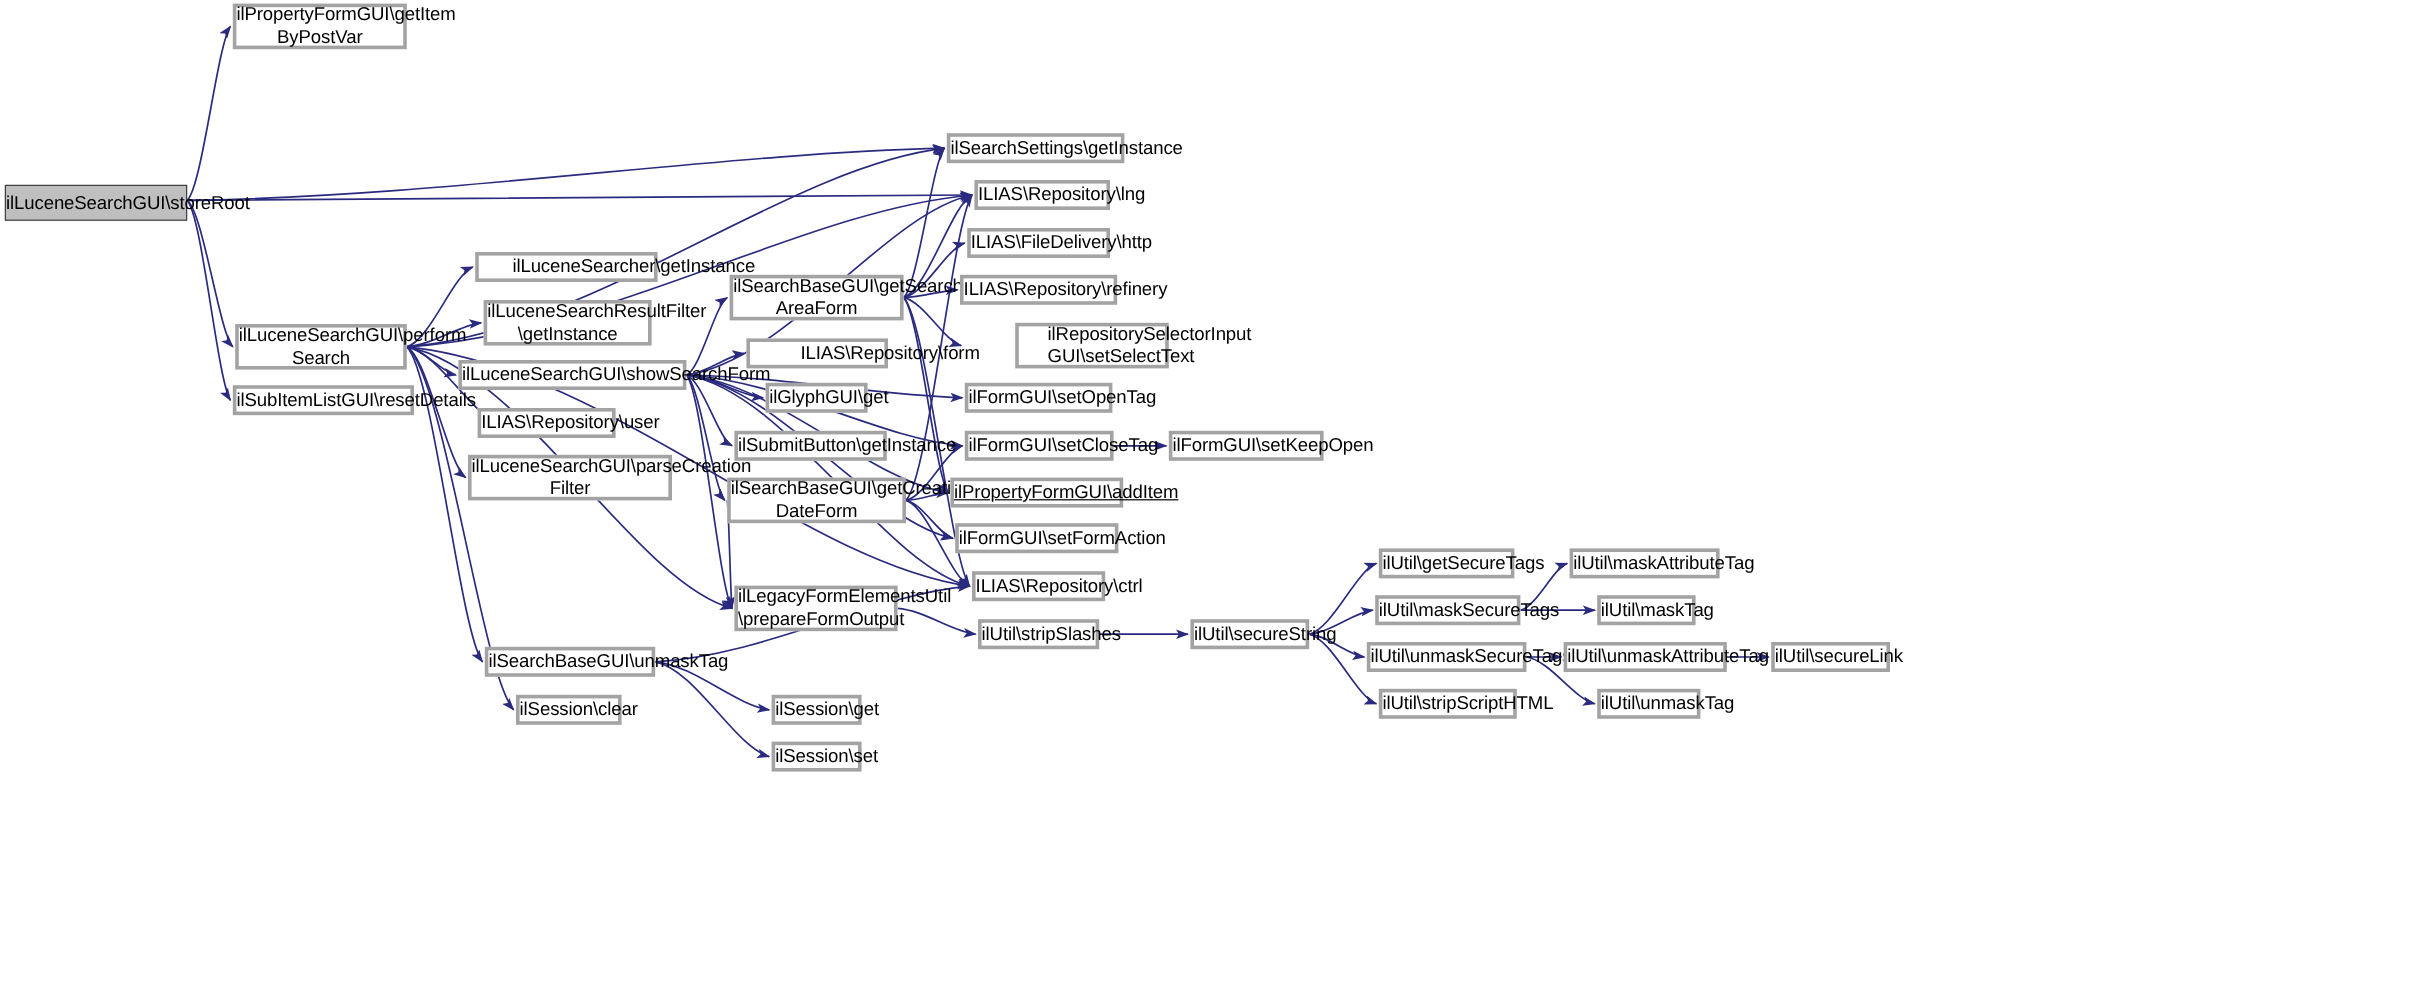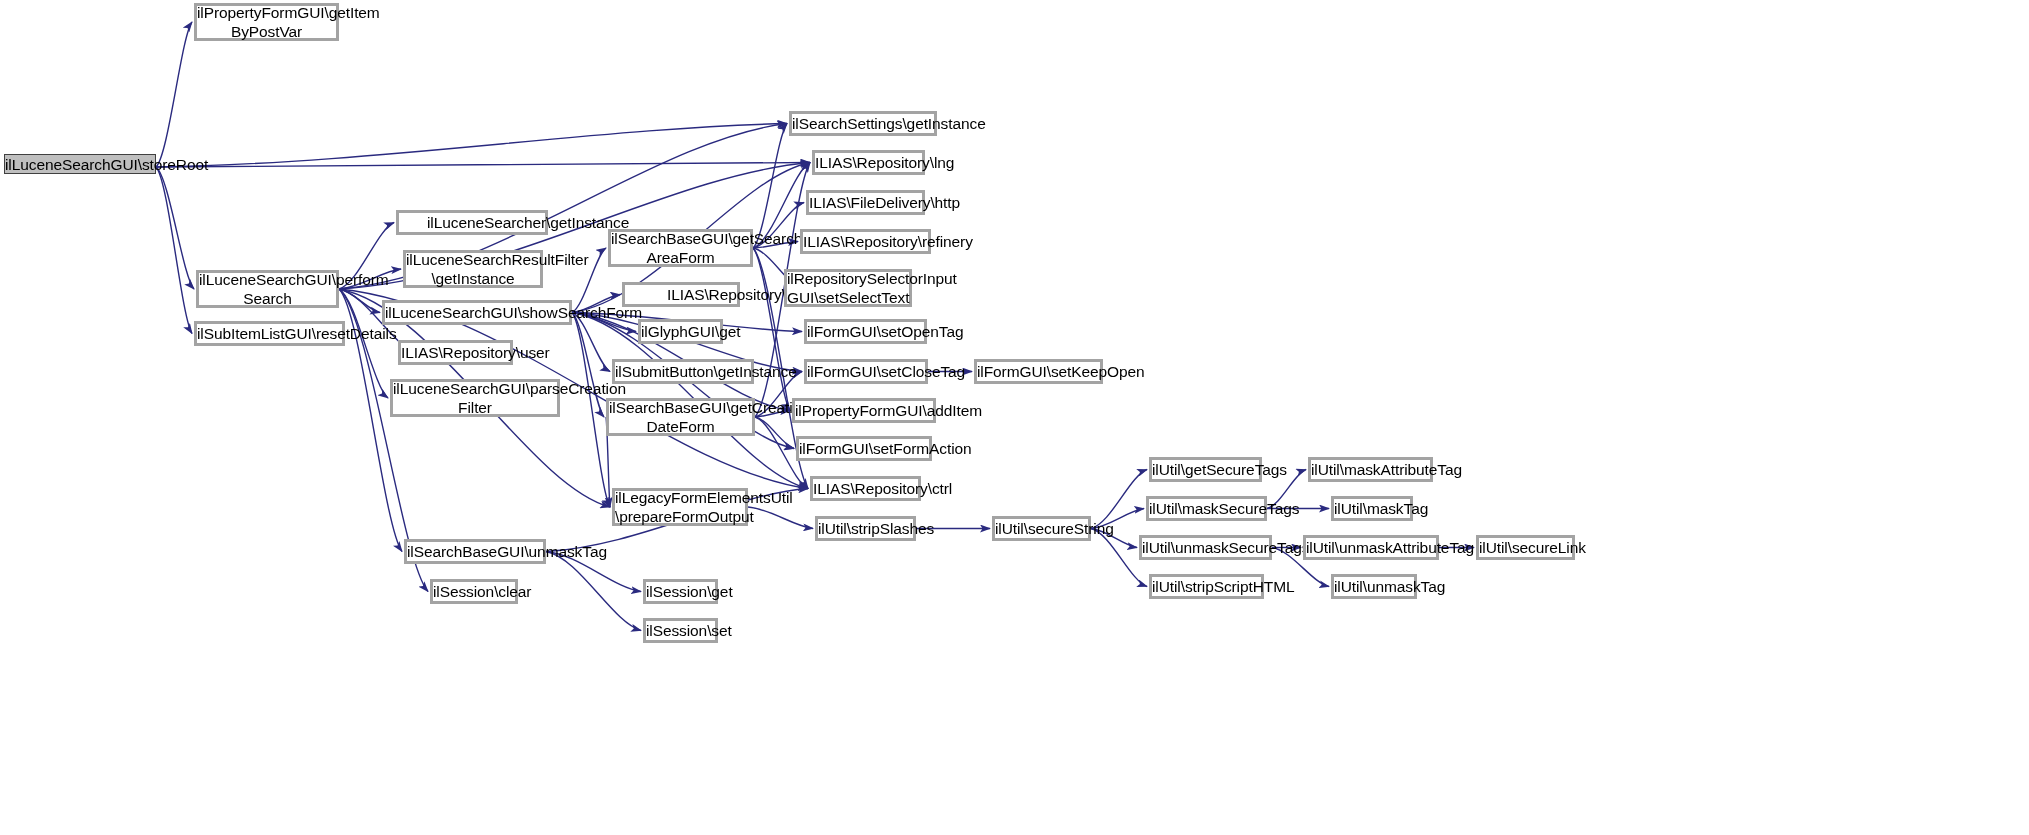--- a/index.html
+++ b/index.html
@@ -112,55 +112,55 @@
         <path d="M1267,508.5 C1288.7,508.5 1310.4,508.5 1329,508.5" marker-end="url(#arrow)"></path>
         <path d="M1272,547.5 C1282.15,547.5 1292.3,547.5 1301,547.5" marker-end="url(#arrow)"></path>
         <path d="M1272,547.5 C1291.95,550.62 1311.9,582.6 1329,586.5" marker-end="url(#arrow)"></path>
         <path d="M1439,547.5 C1451.25,547.5 1463.5,547.5 1474,547.5" marker-end="url(#arrow)"></path>
         <path d="M546,551.5 C579.25,554.7 612.5,587.5 641,591.5" marker-end="url(#arrow)"></path>
         <path d="M546,551.5 C579.25,557.82 612.5,622.6 641,630.5" marker-end="url(#arrow)"></path>
         <path d="M546,551.5 C637.7,546.46 729.4,494.8 808,488.5" marker-end="url(#arrow)"></path>
       </g>
   </svg>
   <div id="node-layer">
-      <div class="node root" style="left: 4px; top: 154px; width: 152px; height: 20px;"><span class="node-label">ilLuceneSearchGUI\storeRoot</span></div>
+      <div class="node root" style="left: 4px; top: 154px; width: 152px; height: 30px;"><span class="node-label">ilLuceneSearchGUI\storeRoot</span></div>
       <div class="node" style="left: 194px; top: 3px; width: 145px; height: 38px;"><span class="node-label">ilPropertyFormGUI\getItem
 ByPostVar</span></div>
       <div class="node" style="left: 196px; top: 270px; width: 143px; height: 38px;"><span class="node-label">ilLuceneSearchGUI\perform
 Search</span></div>
       <div class="node" style="left: 194px; top: 321px; width: 151px; height: 25px;"><span class="node-label">ilSubItemListGUI\resetDetails</span></div>
       <div class="node" style="left: 396px; top: 210px; width: 152px; height: 25px; padding-left: 28px;"><span class="node-label">ilLuceneSearcher\getInstance</span></div>
       <div class="node" style="left: 403px; top: 250px; width: 140px; height: 38px;"><span class="node-label">ilLuceneSearchResultFilter
 \getInstance</span></div>
       <div class="node" style="left: 382px; top: 300px; width: 190px; height: 25px;"><span class="node-label">ilLuceneSearchGUI\showSearchForm</span></div>
       <div class="node" style="left: 398px; top: 340px; width: 115px; height: 25px;"><span class="node-label">ILIAS\Repository\user</span></div>
       <div class="node" style="left: 390px; top: 379px; width: 170px; height: 38px;"><span class="node-label">ilLuceneSearchGUI\parseCreation
 Filter</span></div>
       <div class="node" style="left: 404px; top: 539px; width: 142px; height: 25px;"><span class="node-label">ilSearchBaseGUI\unmaskTag</span></div>
       <div class="node" style="left: 430px; top: 579px; width: 88px; height: 25px;"><span class="node-label">ilSession\clear</span></div>
       <div class="node" style="left: 608px; top: 229px; width: 145px; height: 38px;"><span class="node-label">ilSearchBaseGUI\getSearch
 AreaForm</span></div>
       <div class="node" style="left: 622px; top: 282px; width: 118px; height: 25px; padding-left: 42px;"><span class="node-label">ILIAS\Repository\form</span></div>
       <div class="node" style="left: 638px; top: 319px; width: 85px; height: 25px;"><span class="node-label">ilGlyphGUI\get</span></div>
-      <div class="node" style="left: 612px; top: 359px; width: 142px; height: 25px;"><span class="node-label">ilSubmitButton\getInstance</span></div>
+      <div class="node" style="left: 612px; top: 359px; width: 127px; height: 25px;"><span class="node-label">ilSubmitButton\getInstance</span></div>
       <div class="node" style="left: 606px; top: 398px; width: 149px; height: 38px;"><span class="node-label">ilSearchBaseGUI\getCreation
 DateForm</span></div>
       <div class="node" style="left: 612px; top: 488px; width: 136px; height: 38px;"><span class="node-label">ilLegacyFormElementsUtil
 \prepareFormOutput</span></div>
       <div class="node" style="left: 643px; top: 579px; width: 75px; height: 25px;"><span class="node-label">ilSession\get</span></div>
       <div class="node" style="left: 643px; top: 618px; width: 75px; height: 25px;"><span class="node-label">ilSession\set</span></div>
       <div class="node" style="left: 789px; top: 111px; width: 148px; height: 25px;"><span class="node-label">ilSearchSettings\getInstance</span></div>
       <div class="node" style="left: 812px; top: 150px; width: 113px; height: 25px; text-align: right;"><span class="node-label">ILIAS\Repository\lng</span></div>
       <div class="node" style="left: 806px; top: 190px; width: 119px; height: 25px;"><span class="node-label">ILIAS\FileDelivery\http</span></div>
       <div class="node" style="left: 800px; top: 229px; width: 131px; height: 25px;"><span class="node-label">ILIAS\Repository\refinery</span></div>
-      <div class="node" style="left: 784px; top: 269px; width: 128px; height: 38px;"><span class="node-label">ilRepositorySelectorInput
+      <div class="node" style="left: 846px; top: 269px; width: 128px; height: 38px; padding-left: 24px;"><span class="node-label">ilRepositorySelectorInput
 GUI\setSelectText</span></div>
       <div class="node" style="left: 804px; top: 319px; width: 123px; height: 25px;"><span class="node-label">ilFormGUI\setOpenTag</span></div>
       <div class="node" style="left: 804px; top: 359px; width: 124px; height: 25px;"><span class="node-label">ilFormGUI\setCloseTag</span></div>
-      <div class="node" style="left: 792px; top: 398px; width: 144px; height: 25px;"><span class="node-label">ilPropertyFormGUI\addItem</span></div>
+      <div class="node" style="left: 792px; top: 398px; width: 144px; height: 25px; text-decoration: underline;"><span class="node-label">ilPropertyFormGUI\addItem</span></div>
       <div class="node" style="left: 796px; top: 436px; width: 136px; height: 25px;"><span class="node-label">ilFormGUI\setFormAction</span></div>
       <div class="node" style="left: 810px; top: 476px; width: 111px; height: 25px;"><span class="node-label">ILIAS\Repository\ctrl</span></div>
       <div class="node" style="left: 815px; top: 516px; width: 101px; height: 25px;"><span class="node-label">ilUtil\stripSlashes</span></div>
       <div class="node" style="left: 974px; top: 359px; width: 129px; height: 25px;"><span class="node-label">ilFormGUI\setKeepOpen</span></div>
       <div class="node" style="left: 992px; top: 516px; width: 99px; height: 25px;"><span class="node-label">ilUtil\secureString</span></div>
       <div class="node" style="left: 1149px; top: 457px; width: 113px; height: 25px;"><span class="node-label">ilUtil\getSecureTags</span></div>
       <div class="node" style="left: 1146px; top: 496px; width: 121px; height: 25px;"><span class="node-label">ilUtil\maskSecureTags</span></div>
       <div class="node" style="left: 1139px; top: 535px; width: 133px; height: 25px;"><span class="node-label">ilUtil\unmaskSecureTags</span></div>
       <div class="node" style="left: 1149px; top: 574px; width: 115px; height: 25px;"><span class="node-label">ilUtil\stripScriptHTML</span></div>
       <div class="node" style="left: 1308px; top: 457px; width: 125px; height: 25px;"><span class="node-label">ilUtil\maskAttributeTag</span></div>

